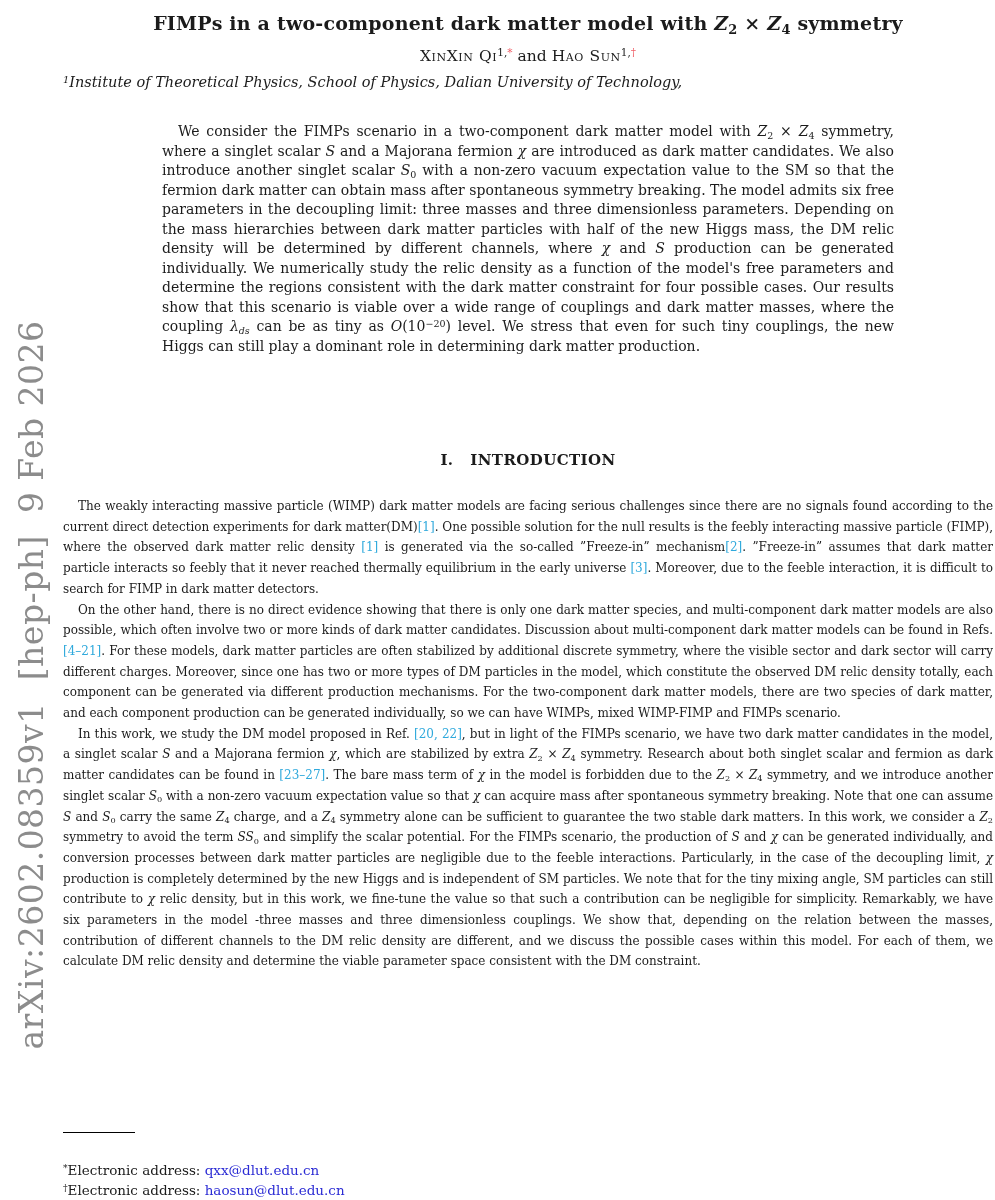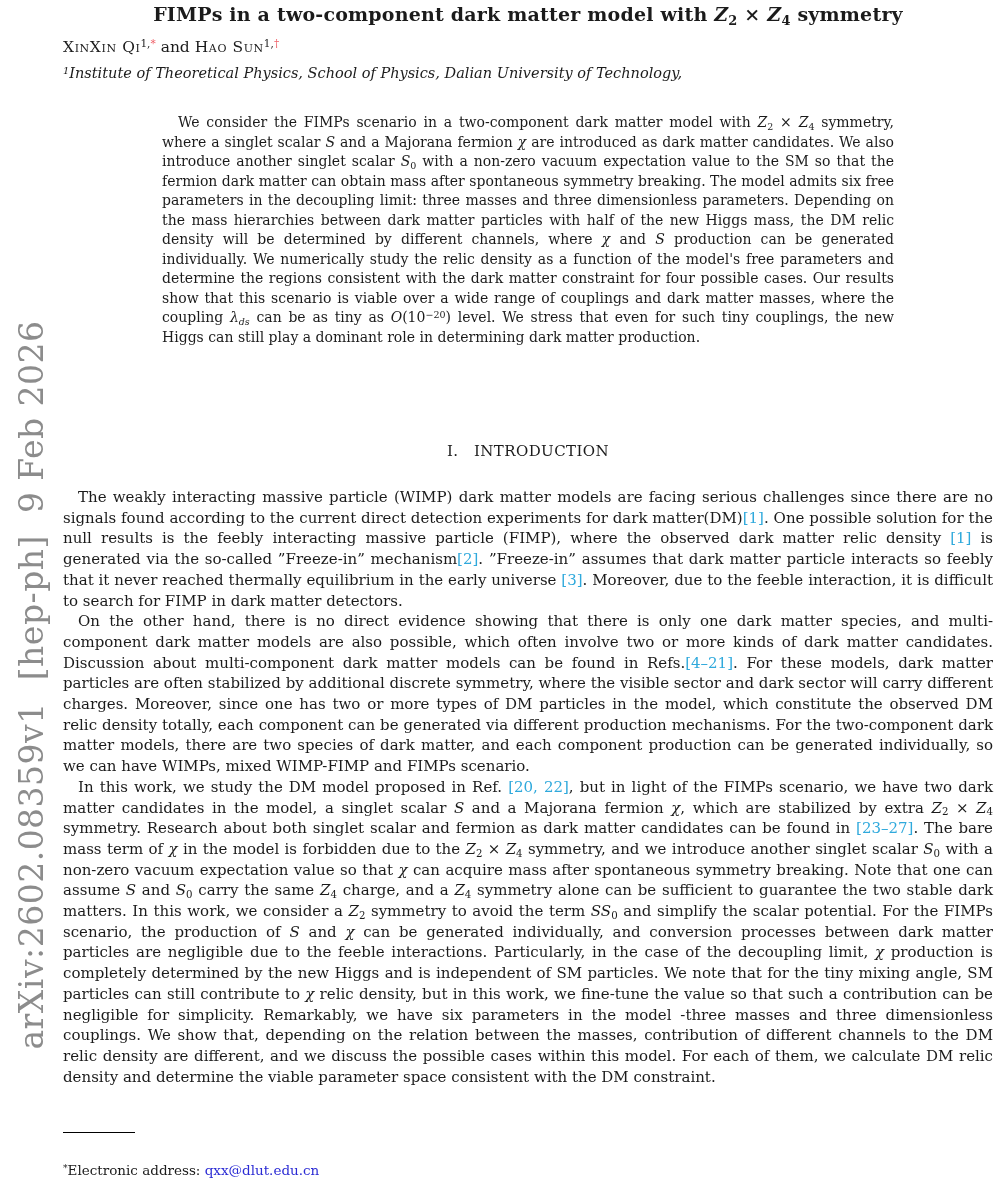--- a/index.html
+++ b/index.html
@@ -16,57 +16,57 @@
     position:absolute;
     top:685px;left:31px;
     transform:translate(-50%,-50%) rotate(-90deg);
     white-space:pre;
     font-size:33px;
     color:var(--banner,#8c8c8c);
     letter-spacing:0.5px;
   }
   .content{position:absolute;top:0;left:63px;width:930px;}
   .title{
-    margin:0;padding-top:3px;
+    margin:0;padding-top:12px;
     text-align:center;
     font-size:19px;font-weight:bold;
     letter-spacing:0.2px;
   }
   .authors{
     margin-top:13px;
-    text-align:left;
+    text-align:center;
     font-size:15.5px;
   }
   .sc{font-variant:small-caps;letter-spacing:0.6px;}
   .affil{
     margin-top:8px;
     font-style:italic;
     font-size:14.5px;
     line-height:19px;
   }
   .abstract{
     margin:30px auto 0 auto;
     width:732px;
     text-align:justify;
     font-size:14px;
     line-height:19.5px;
     text-indent:16px;
   }
   .sec{
     margin:95px 0 0 0;
     text-align:center;
-    font-size:15px;font-weight:normal;
+    font-size:15px;font-weight:bold;
     white-space:pre;
     letter-spacing:0.4px;
   }
   .body-text{
     margin-top:27px;
     width:930px;
     text-align:justify;
-    font-size:15px;
+    font-size:12px;
     line-height:20.7px;
   }
   .body-text p{margin:0;text-indent:15px;}
   .m{font-style:italic;}
   .sub{font-size:0.68em;position:relative;top:0.28em;line-height:0;}
   .sup{font-size:0.68em;position:relative;top:-0.45em;line-height:0;}
   .cite{color:var(--cite,#2fa9dc);}
   .red{color:var(--marker,#ef5e66);}
   .link{color:var(--link,#2b2bd4);text-decoration:none;cursor:pointer;}
   .footnotes{
@@ -104,15 +104,16 @@
     <div class="body-text">
       <p><span>The weakly interacting massive particle (WIMP) dark matter models are facing serious challenges since there are no signals found according to the current direct detection experiments for dark matter(DM)</span><span class="cite">[1]</span><span>. One possible solution for the null results is the feebly interacting massive particle (FIMP), where the observed dark matter relic density </span><span class="cite">[1]</span><span> is generated via the so-called ”Freeze-in” mechanism</span><span class="cite">[2]</span><span>. ”Freeze-in” assumes that dark matter particle interacts so feebly that it never reached thermally equilibrium in the early universe </span><span class="cite">[3]</span><span>. Moreover, due to the feeble interaction, it is difficult to search for FIMP in dark matter detectors.</span></p>
       <p><span>On the other hand, there is no direct evidence showing that there is only one dark matter species, and multi-component dark matter models are also possible, which often involve two or more kinds of dark matter candidates. Discussion about multi-component dark matter models can be found in Refs.</span><span class="cite">[4–21]</span><span>. For these models, dark matter particles are often stabilized by additional discrete symmetry, where the visible sector and dark sector will carry different charges. Moreover, since one has two or more types of DM particles in the model, which constitute the observed DM relic density totally, each component can be generated via different production mechanisms. For the two-component dark matter models, there are two species of dark matter, and each component production can be generated individually, so we can have WIMPs, mixed WIMP-FIMP and FIMPs scenario.</span></p>
       <p><span>In this work, we study the DM model proposed in Ref. </span><span class="cite">[20, 22]</span><span>, but in light of the FIMPs scenario, we have two dark matter candidates in the model, a singlet scalar </span><span class="m">S</span><span> and a Majorana fermion </span><span class="m">χ</span><span>, which are stabilized by extra </span><span class="m">Z</span><span class="sub">2</span><span> × </span><span class="m">Z</span><span class="sub">4</span><span> symmetry. Research about both singlet scalar and fermion as dark matter candidates can be found in </span><span class="cite">[23–27]</span><span>. The bare mass term of </span><span class="m">χ</span><span> in the model is forbidden due to the </span><span class="m">Z</span><span class="sub">2</span><span> × </span><span class="m">Z</span><span class="sub">4</span><span> symmetry, and we introduce another singlet scalar </span><span class="m">S</span><span class="sub">0</span><span> with a non-zero vacuum expectation value so that </span><span class="m">χ</span><span> can acquire mass after spontaneous symmetry breaking. Note that one can assume </span><span class="m">S</span><span> and </span><span class="m">S</span><span class="sub">0</span><span> carry the same </span><span class="m">Z</span><span class="sub">4</span><span> charge, and a </span><span class="m">Z</span><span class="sub">4</span><span> symmetry alone can be sufficient to guarantee the two stable dark matters. In this work, we consider a </span><span class="m">Z</span><span class="sub">2</span><span> symmetry to avoid the term </span><span class="m">SS</span><span class="sub">0</span><span> and simplify the scalar potential. For the FIMPs scenario, the production of </span><span class="m">S</span><span> and </span><span class="m">χ</span><span> can be generated individually, and conversion processes between dark matter particles are negligible due to the feeble interactions. Particularly, in the case of the decoupling limit, </span><span class="m">χ</span><span> production is completely determined by the new Higgs and is independent of SM particles. We note that for the tiny mixing angle, SM particles can still contribute to </span><span class="m">χ</span><span> relic density, but in this work, we fine-tune the value so that such a contribution can be negligible for simplicity. Remarkably, we have six parameters in the model -three masses and three dimensionless couplings. We show that, depending on the relation between the masses, contribution of different channels to the DM relic density are different, and we discuss the possible cases within this model. For each of them, we calculate DM relic density and determine the viable parameter space consistent with the DM constraint.</span></p>
     </div>
   </div>
 
   <div class="footnotes">
     <div class="fn-rule"></div>
     <div class="fn"><span class="sup">*</span><span>Electronic address: </span><a class="link">qxx@dlut.edu.cn</a></div>
+    <div class="fn"><span class="sup">†</span><span>Electronic address: </span><a class="link">haosun@dlut.edu.cn</a></div>
   </div>
 
 </div>
 
 </body></html>

